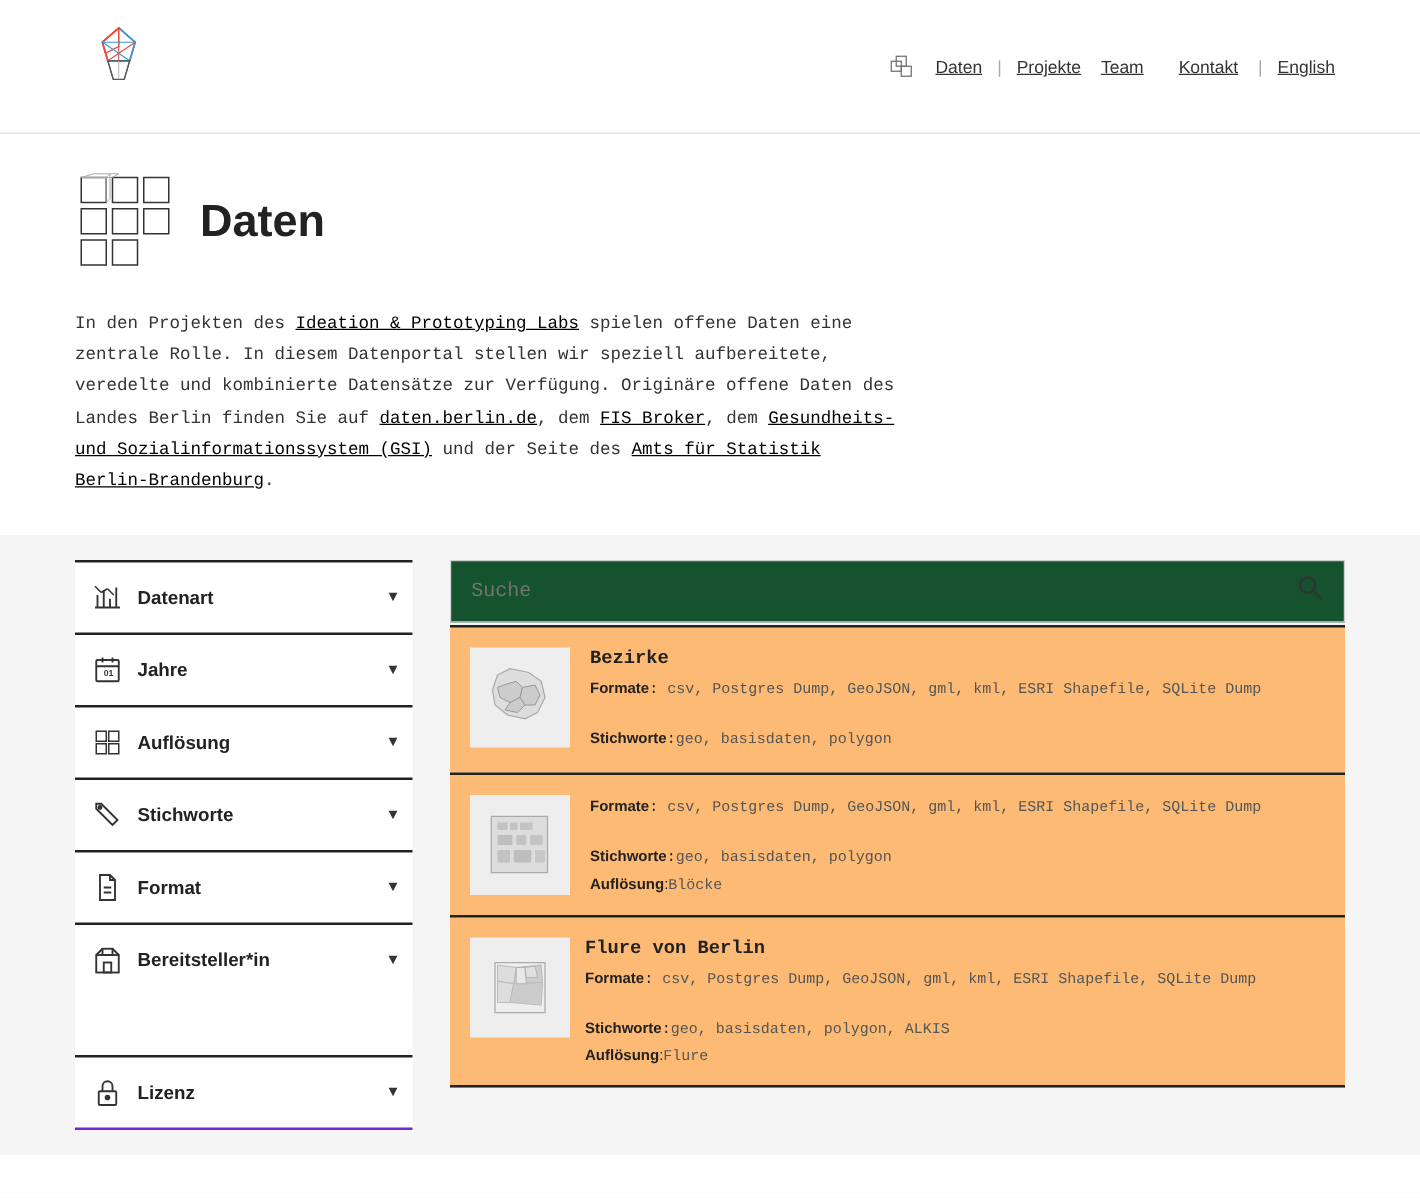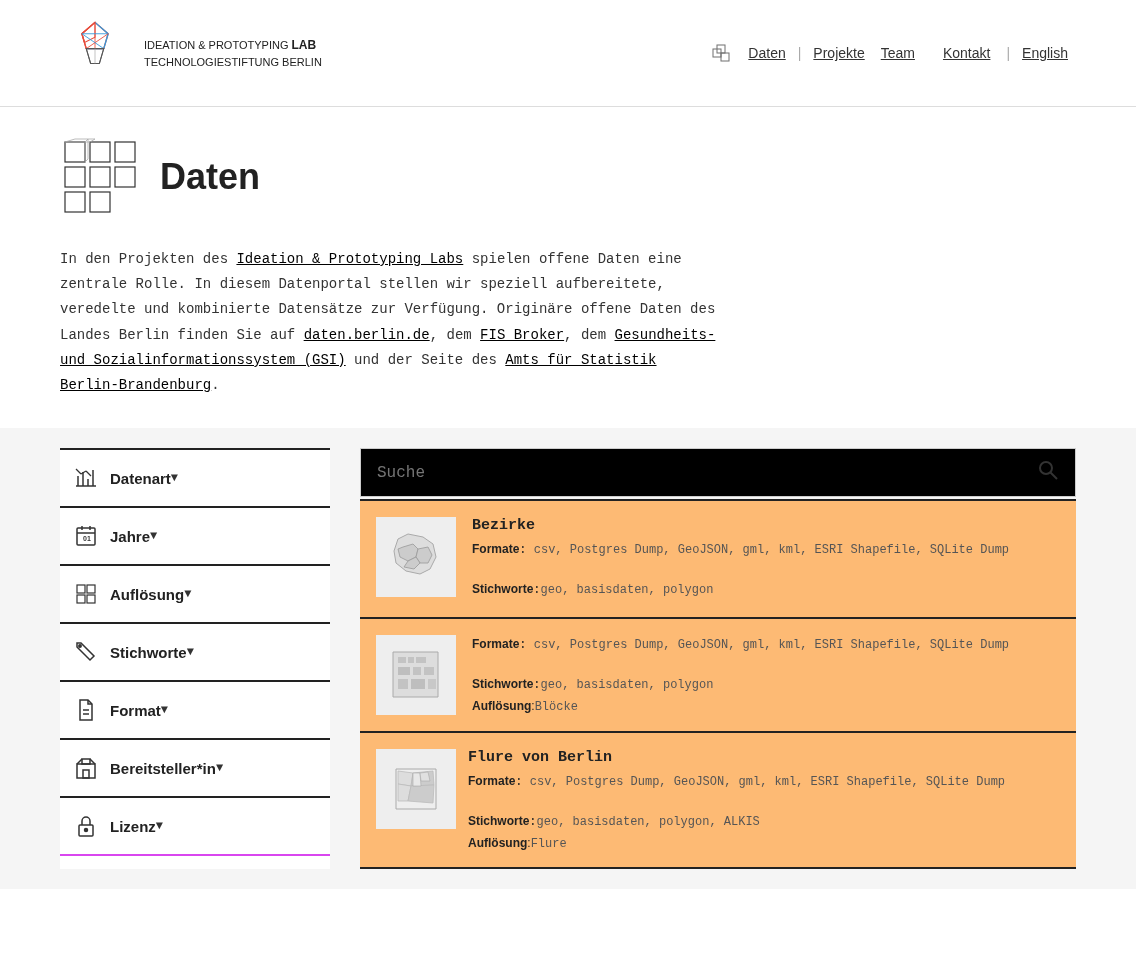--- a/index.html
+++ b/index.html
@@ -77,26 +77,27 @@
     .sidebar {
       width: 270px;
       flex-shrink: 0;
       background: #fff;
     }
     .filter-item {
       border-top: 2px solid #222;
       padding: 14px 12px;
       display: flex;
       align-items: center;
-      justify-content: flex-start;
+      justify-content: space-between;
       cursor: pointer;
       background: #fff;
     }
     .filter-item:last-child {
-      border-bottom: 2px solid #d946ef;
+      border-bottom: 2px solid #6d28d9;
+      margin-top: 48px;
     }
     .filter-label-area {
       display: flex;
       align-items: center;
       gap: 10px;
       font-weight: bold;
       font-size: 15px;
       font-family: Arial, sans-serif;
     }
     .filter-icon {
@@ -111,21 +112,21 @@
       color: #333;
     }
 
     
     .results-area {
       flex: 1;
     }
     .search-bar {
       display: flex;
       align-items: center;
-      background: #000000;
+      background: #14532d;
       border: 1px solid #ccc;
       margin-bottom: 2px;
     }
     .search-input {
       flex: 1;
       border: none;
       outline: none;
       padding: 12px 16px;
       font-size: 16px;
       font-family: 'Courier New', monospace;
@@ -217,24 +218,20 @@
       <line x1="40" y1="5" x2="40" y2="35" stroke="#e74c3c" stroke-width="1"></line>
       <line x1="25" y1="18" x2="55" y2="18" stroke="#3498db" stroke-width="1"></line>
       <line x1="30" y1="35" x2="55" y2="18" stroke="#e74c3c" stroke-width="1"></line>
       <line x1="50" y1="35" x2="25" y2="18" stroke="#3498db" stroke-width="1"></line>
 
       <polygon points="30,35 50,35 45,52 35,52" fill="none" stroke="#555" stroke-width="1.2"></polygon>
       <line x1="30" y1="35" x2="35" y2="52" stroke="#555" stroke-width="1"></line>
       <line x1="50" y1="35" x2="45" y2="52" stroke="#555" stroke-width="1"></line>
       <line x1="40" y1="35" x2="40" y2="52" stroke="#aaa" stroke-width="0.8"></line>
     </svg>
-    <div class="logo-text">
-      <div>IDEATION &amp; PROTOTYPING <span class="lab">LAB</span></div>
-      <div>TECHNOLOGIESTIFTUNG BERLIN</div>
-    </div>
   </div>
   <div class="nav-area">
 
     <svg class="nav-icon" width="22" height="22" viewBox="0 0 22 22" fill="none">
       <rect x="3" y="7" width="8" height="8" stroke="#333" stroke-width="1" fill="none"></rect>
       <rect x="7" y="3" width="8" height="8" stroke="#333" stroke-width="1" fill="none"></rect>
       <rect x="11" y="11" width="8" height="8" stroke="#333" stroke-width="1" fill="none"></rect>
     </svg>
     <nav class="nav-links">
       <a href="#" style="text-decoration:underline;">Daten</a>

